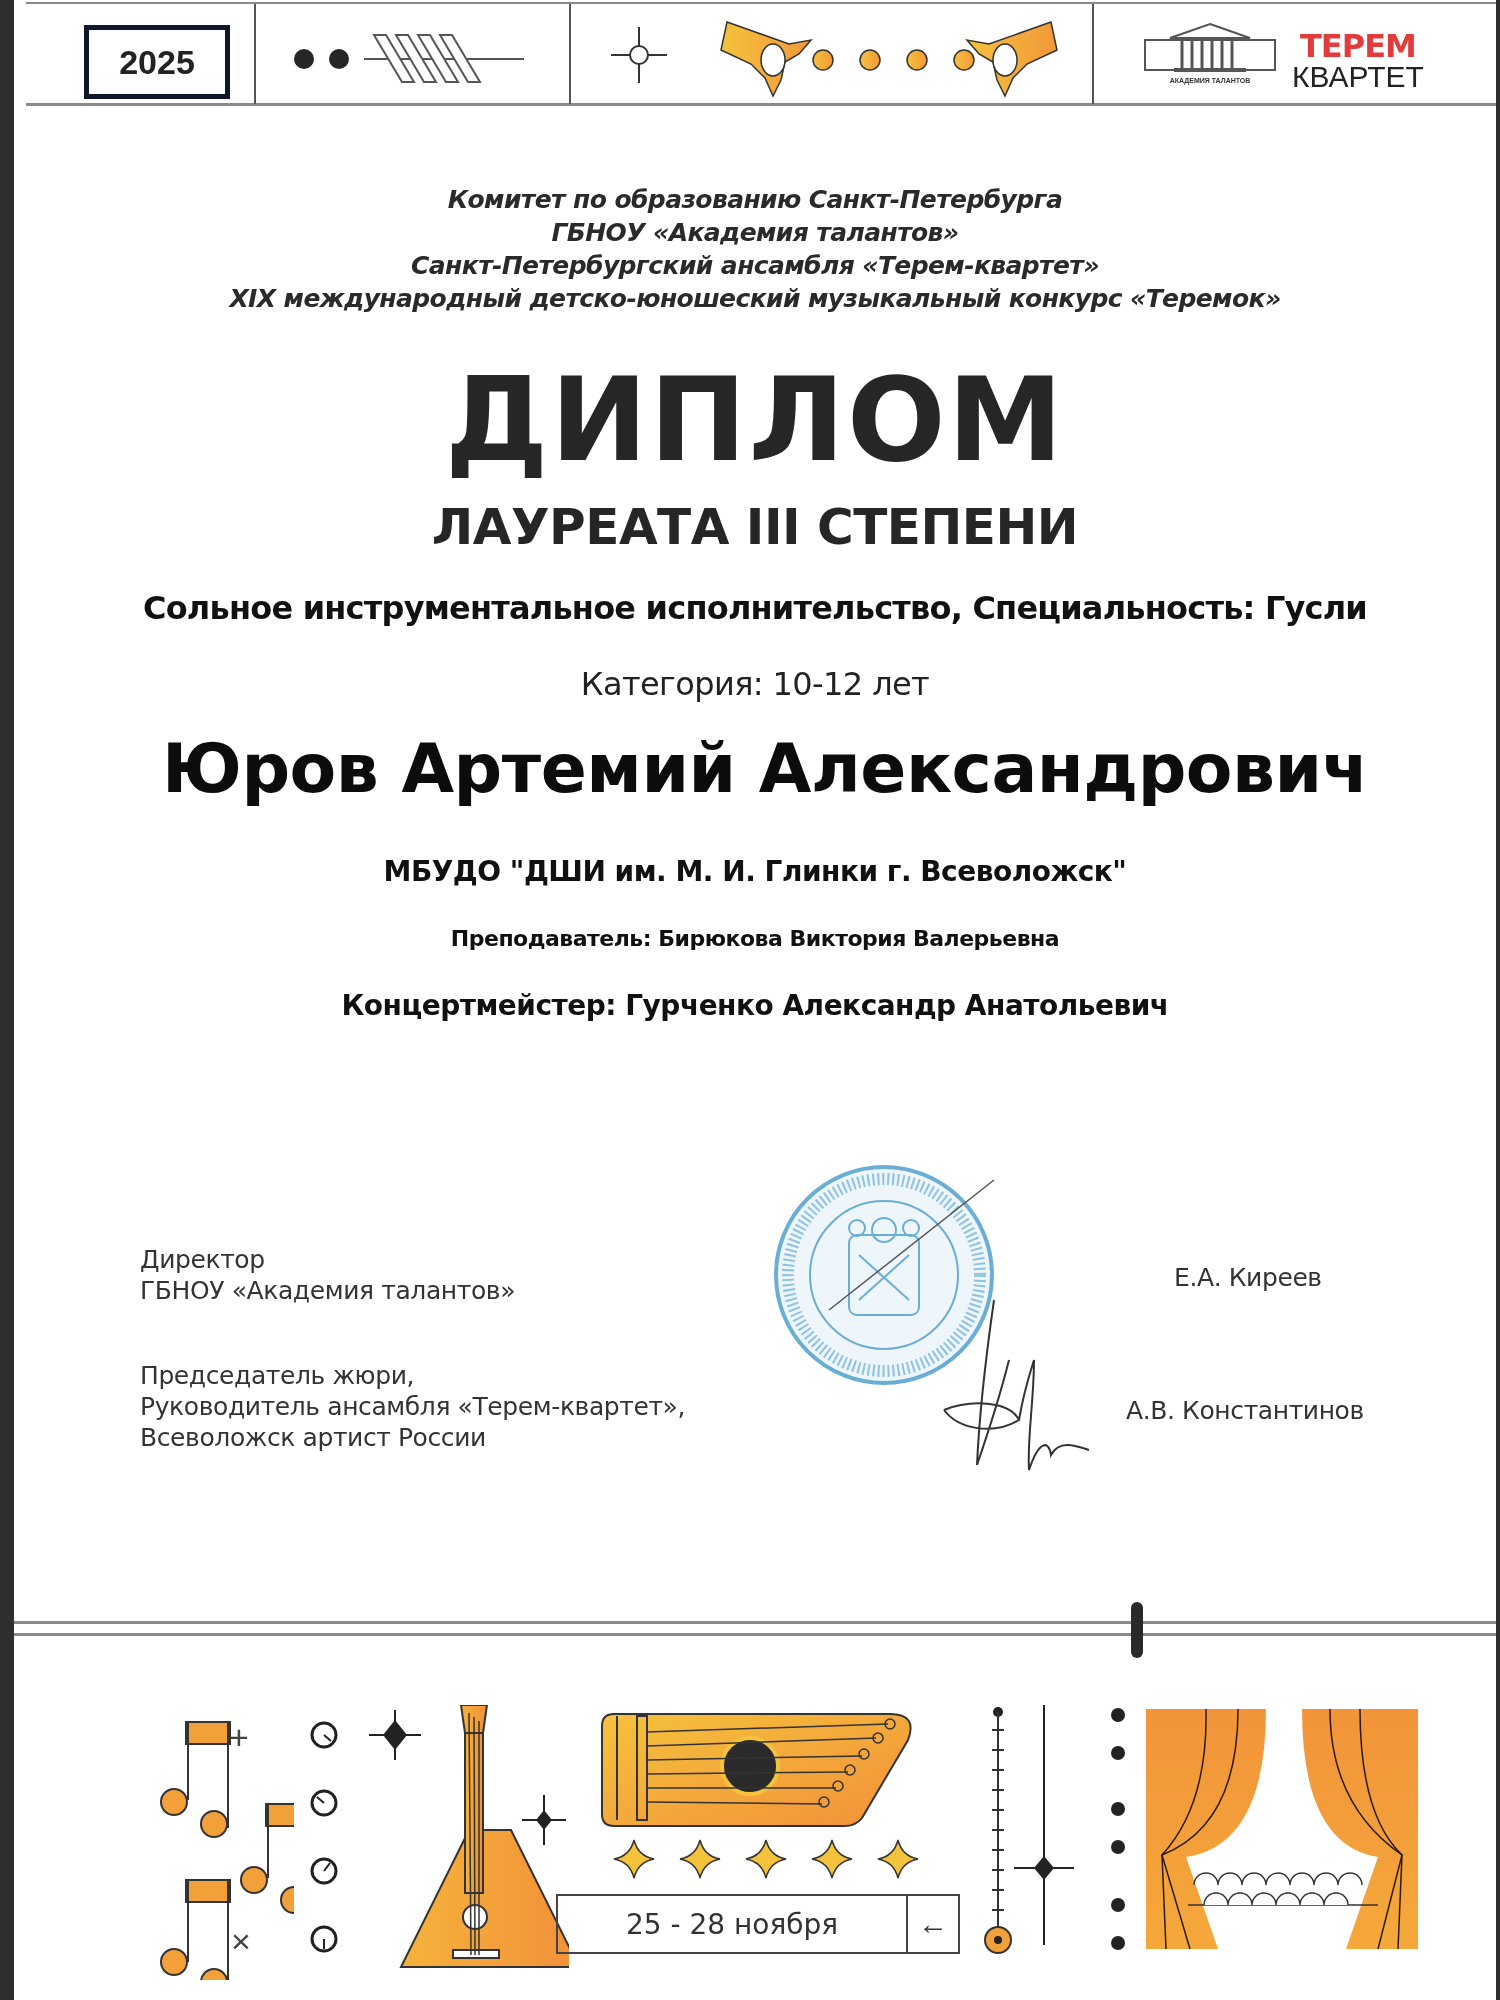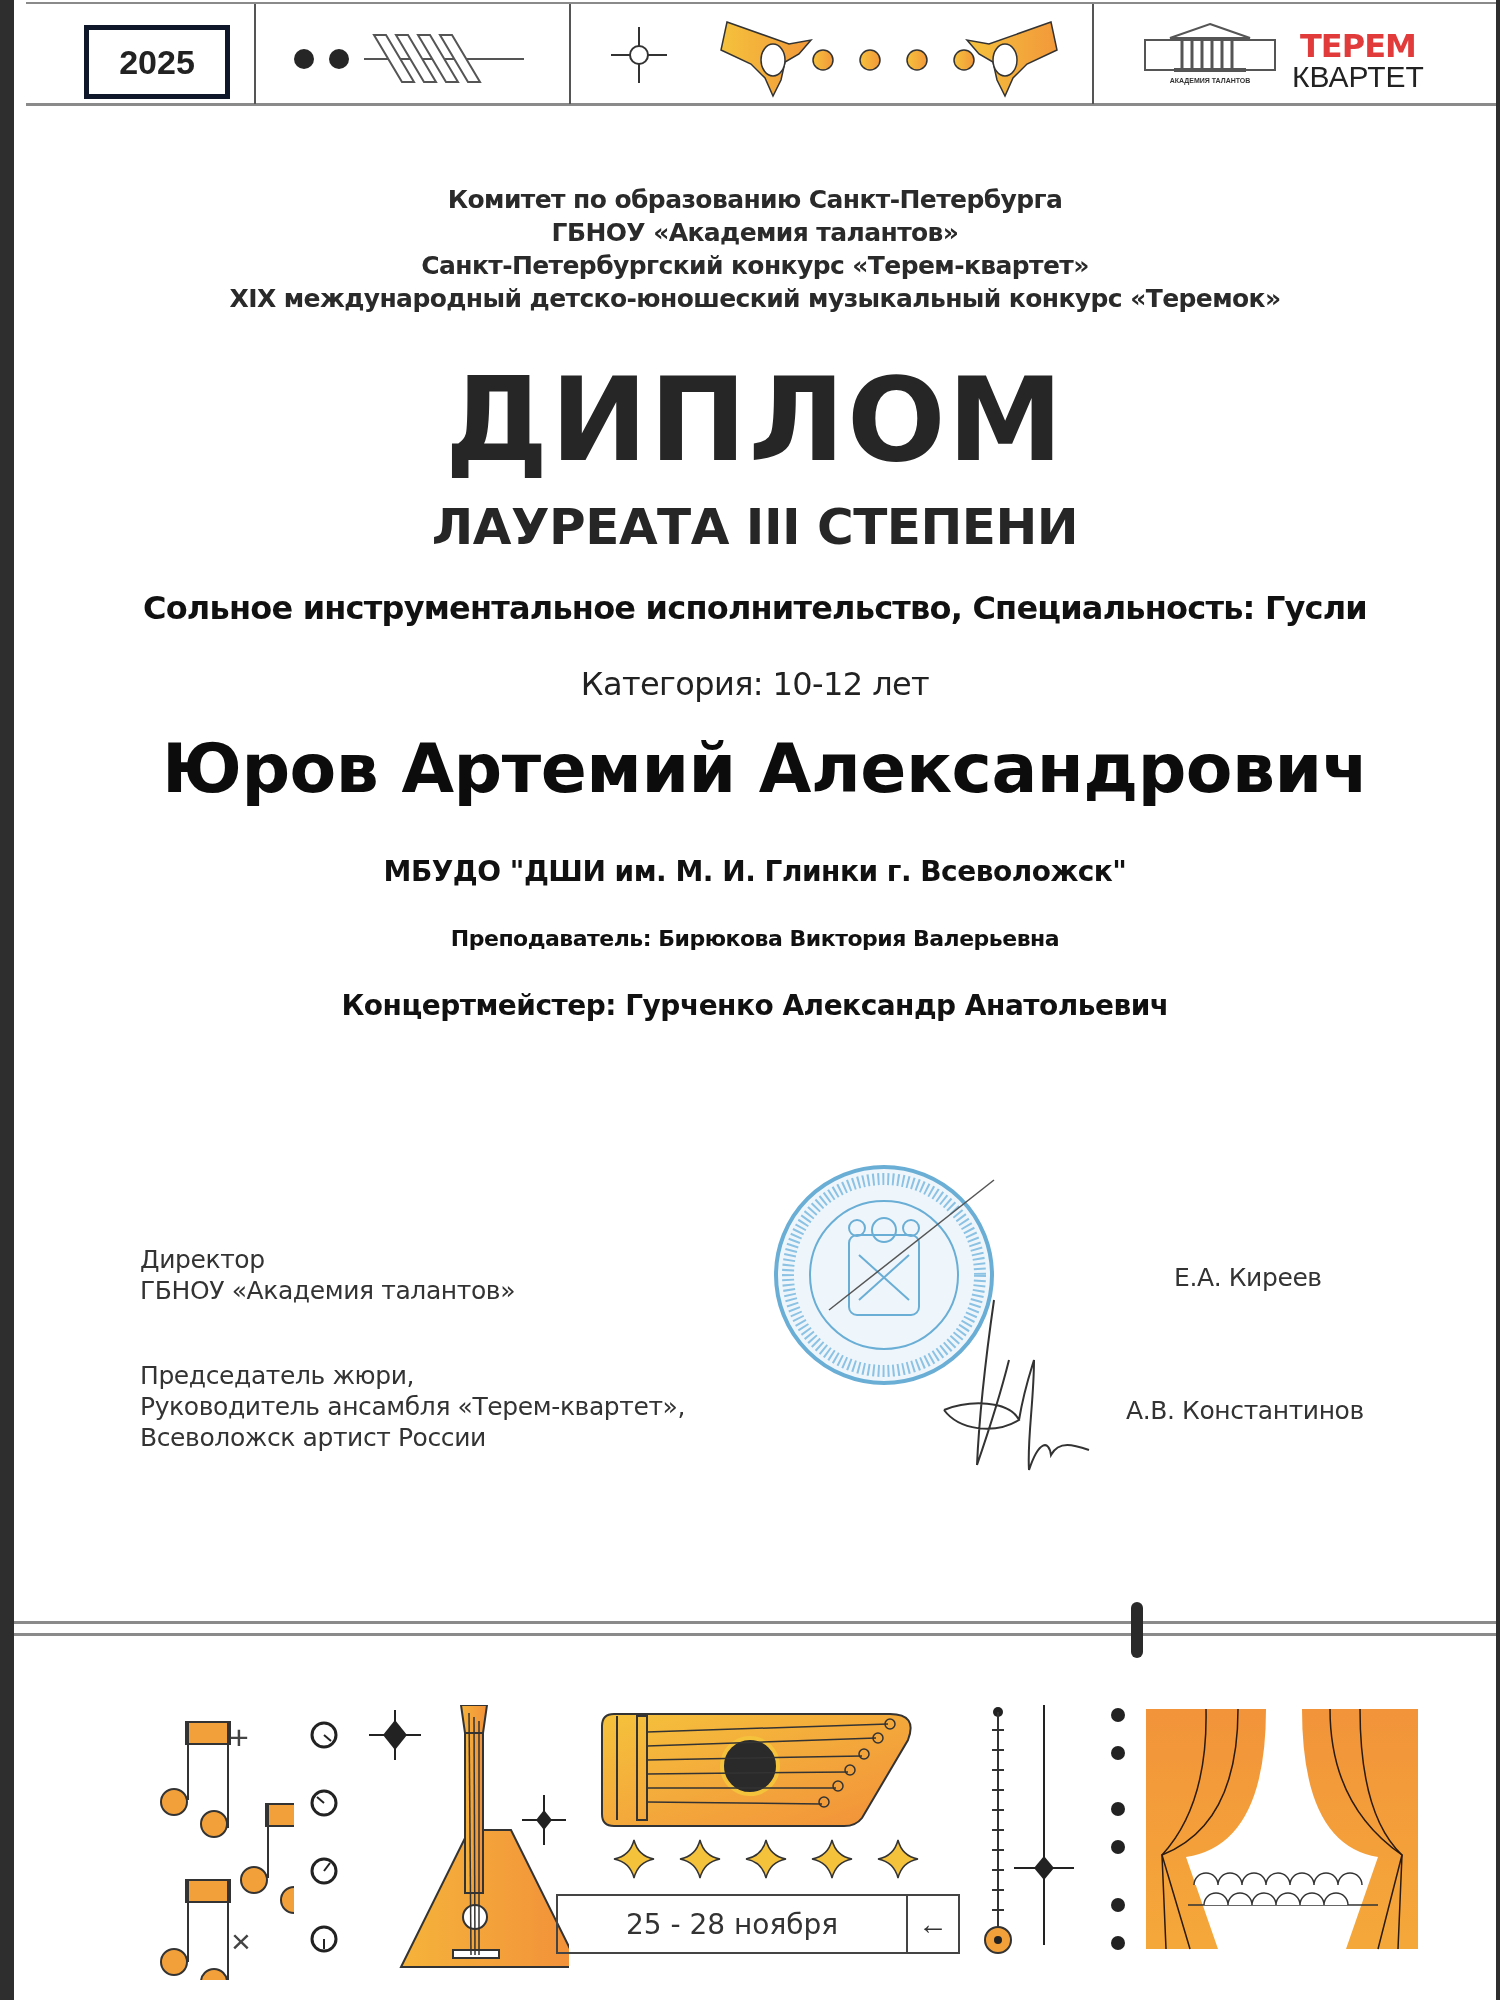--- a/index.html
+++ b/index.html
@@ -3,21 +3,21 @@
 <meta charset="utf-8">
 <style>
   html,body{margin:0;padding:0;}
   body{width:1500px;height:2000px;position:relative;overflow:hidden;background:#2e2e2e;font-family:"Liberation Sans","DejaVu Sans",sans-serif;color:#1e1e1e;}
   .page{position:absolute;left:14px;top:0;width:1482px;height:2000px;background:#fff;}
   .abs{position:absolute;}
   .hline{position:absolute;height:3px;background:#8a8a8a;}
   .vline{position:absolute;width:2px;background:#555;}
   .year-box{position:absolute;left:70px;top:25px;width:136px;height:64px;border:5px solid #0f172a;display:flex;align-items:center;justify-content:center;font-weight:bold;font-size:34px;color:#222;letter-spacing:0;}
   .center-text{position:absolute;left:0;width:1482px;text-align:center;}
-  .org{font-weight:bold;font-size:25px;line-height:33px;color:#2a2a2a;top:183px;font-family:"DejaVu Sans",sans-serif;letter-spacing:-0.6px;}
+  .org{font-weight:bold;font-size:25px;line-height:33px;color:#2a2a2a;top:183px;font-family:"DejaVu Sans",sans-serif;letter-spacing:-0.6px;font-style:italic;}
   .title{top:360px;font-weight:900;font-size:116px;line-height:120px;color:#262626;letter-spacing:2px;font-family:"DejaVu Sans",sans-serif;}
   .subtitle{top:497px;font-weight:bold;font-size:50px;line-height:60px;color:#262626;font-family:"DejaVu Sans",sans-serif;letter-spacing:-0.5px;}
   .spec{top:588px;font-weight:bold;font-size:32px;line-height:40px;color:#111;font-family:"DejaVu Sans",sans-serif;letter-spacing:-0.8px;}
   .cat{top:664px;font-size:32px;line-height:40px;color:#222;font-family:"DejaVu Sans",sans-serif;letter-spacing:-0.6px;}
   .name{top:728px;font-weight:bold;font-size:68px;line-height:82px;color:#0c0c0c;font-family:"DejaVu Sans",sans-serif;letter-spacing:-0.5px;padding-left:10px;}
   .school{top:854px;font-weight:bold;font-size:28px;line-height:36px;color:#111;font-family:"DejaVu Sans",sans-serif;letter-spacing:-0.5px;}
   .teacher{top:921px;font-weight:bold;font-size:22px;line-height:36px;color:#111;font-family:"DejaVu Sans",sans-serif;letter-spacing:-0.5px;}
   .accomp{top:988px;font-weight:bold;font-size:28px;line-height:36px;color:#111;font-family:"DejaVu Sans",sans-serif;letter-spacing:-0.5px;}
   .sig-label{position:absolute;font-size:25px;line-height:31px;color:#333;font-family:"DejaVu Sans",sans-serif;letter-spacing:-0.4px;}
   .sig-name{position:absolute;font-size:25px;line-height:31px;color:#333;font-family:"DejaVu Sans",sans-serif;letter-spacing:-0.4px;}
@@ -93,21 +93,21 @@
   <div class="acad-caption">АКАДЕМИЯ ТАЛАНТОВ</div>
 
   <div class="logo-terem">
     <div class="t1">ТЕРЕМ</div>
     <div class="t2">КВАРТЕТ</div>
   </div>
 
   <div class="center-text org">
     <div>Комитет по образованию Санкт-Петербурга</div>
     <div>ГБНОУ «Академия талантов»</div>
-    <div>Санкт-Петербургский конкурс «Терем-квартет»</div>
+    <div>Санкт-Петербургский ансамбля «Терем-квартет»</div>
     <div>XIX международный детско-юношеский музыкальный конкурс «Теремок»</div>
   </div>
 
   <div class="center-text title">ДИПЛОМ</div>
   <div class="center-text subtitle">ЛАУРЕАТА III СТЕПЕНИ</div>
   <div class="center-text spec">Сольное инструментальное исполнительство, Специальность: Гусли</div>
   <div class="center-text cat">Категория:  10-12 лет</div>
   <div class="center-text name">Юров Артемий Александрович</div>
   <div class="center-text school">МБУДО "ДШИ им. М. И. Глинки г. Всеволожск"</div>
   <div class="center-text teacher">Преподаватель:  Бирюкова Виктория Валерьевна</div>

